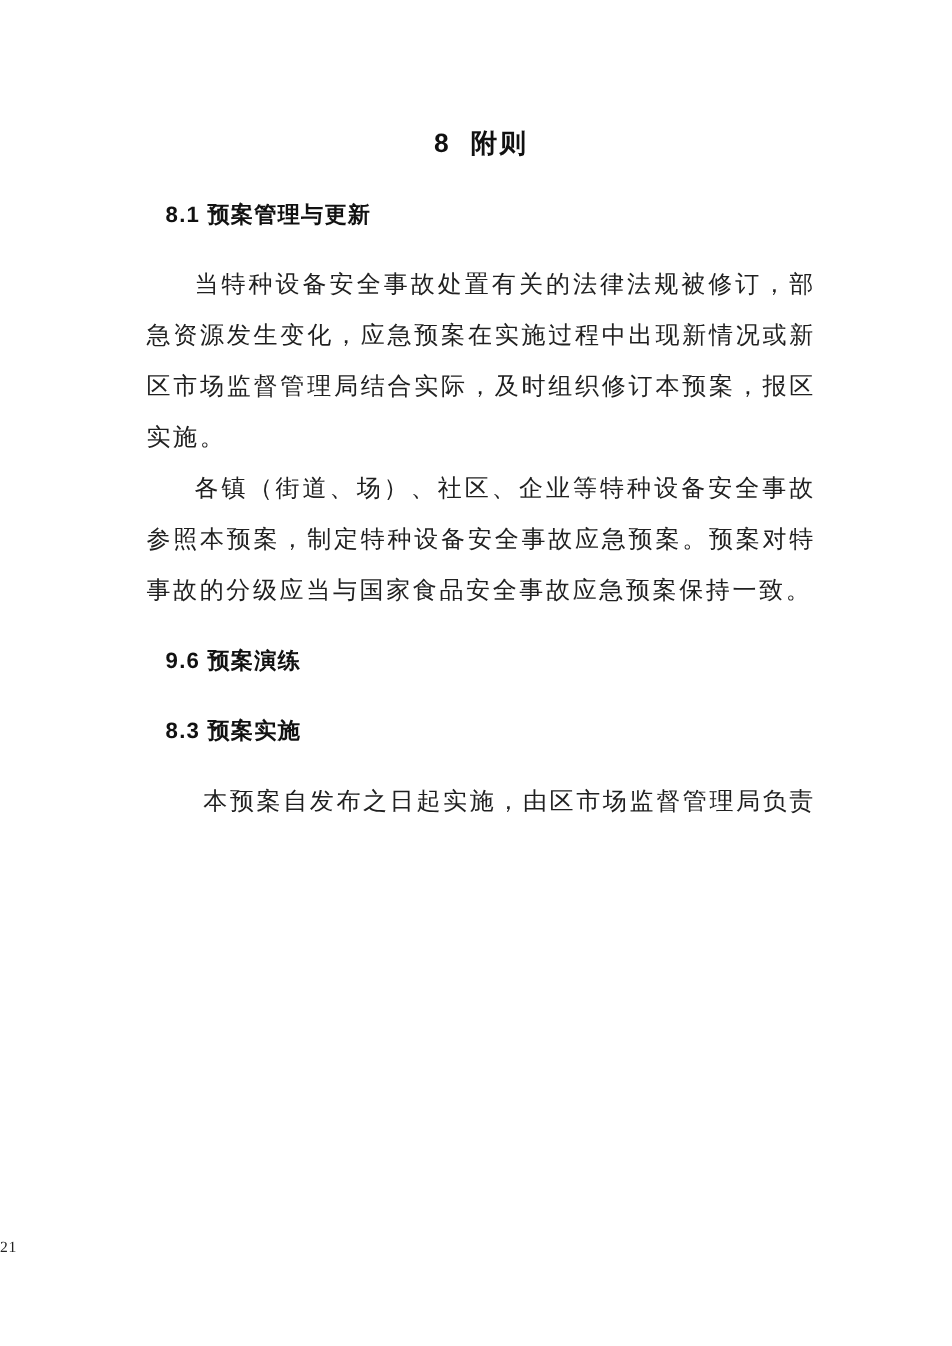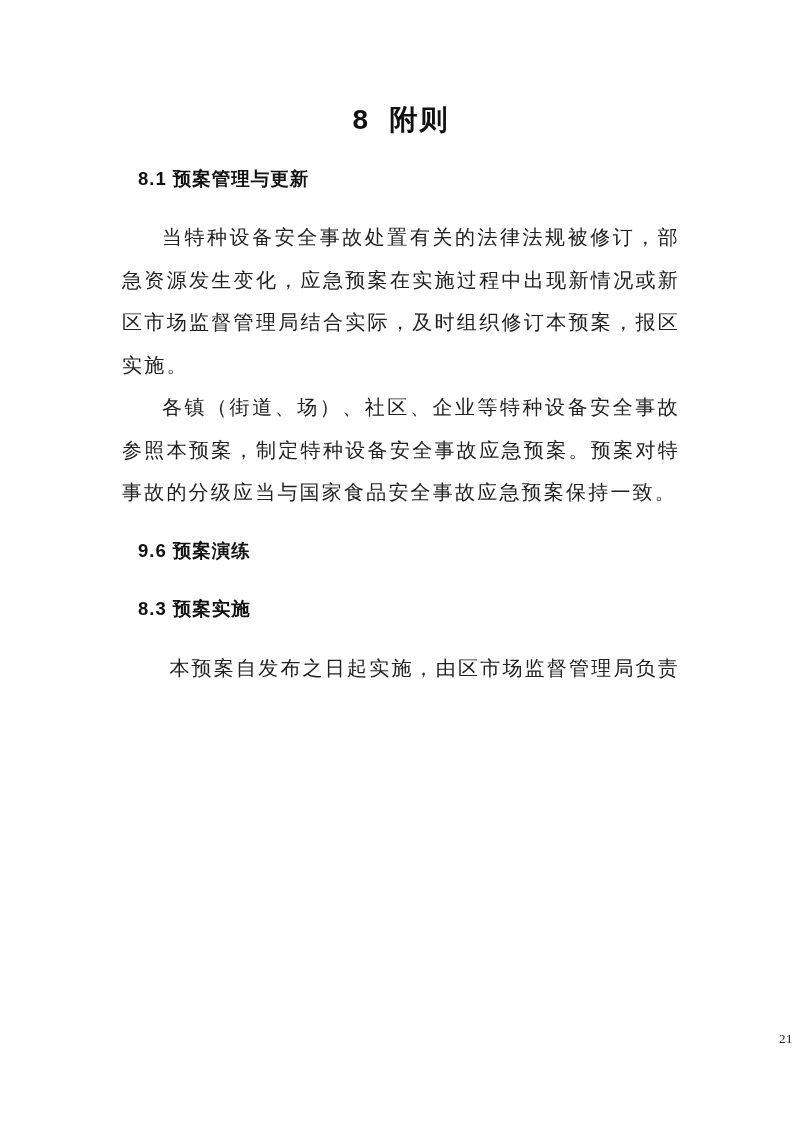--- a/index.html
+++ b/index.html
@@ -20,21 +20,21 @@
   .content {
     position: absolute;
     top: 99px;
     left: 122px;
     width: 558px;
   }
   .doc-title {
     margin: 0;
     height: 42.5px;
     line-height: 42.5px;
-    font-size: 28px;
+    font-size: 22px;
     font-weight: bold;
     text-align: center;
     white-space: pre;
     letter-spacing: 2px;
     color: #111111;
     font-family: "Liberation Sans", "Liberation Serif", sans-serif;
   }
   .sec-heading {
     margin: 16px;
     height: 42.5px;
@@ -66,21 +66,21 @@
     text-align-last: left;
   }
   .ind {
     text-indent: 2em;
   }
   .page-number {
     position: absolute;
     left: 0;
     right: 0;
     top: 1031px;
-    text-align: right;
+    text-align: left;
     font-size: 13px;
     color: #222222;
     letter-spacing: 0.5px;
     font-family: "Liberation Serif", serif;
   }
 </style>
 </head>
 <body>
 
 <div class="page">

